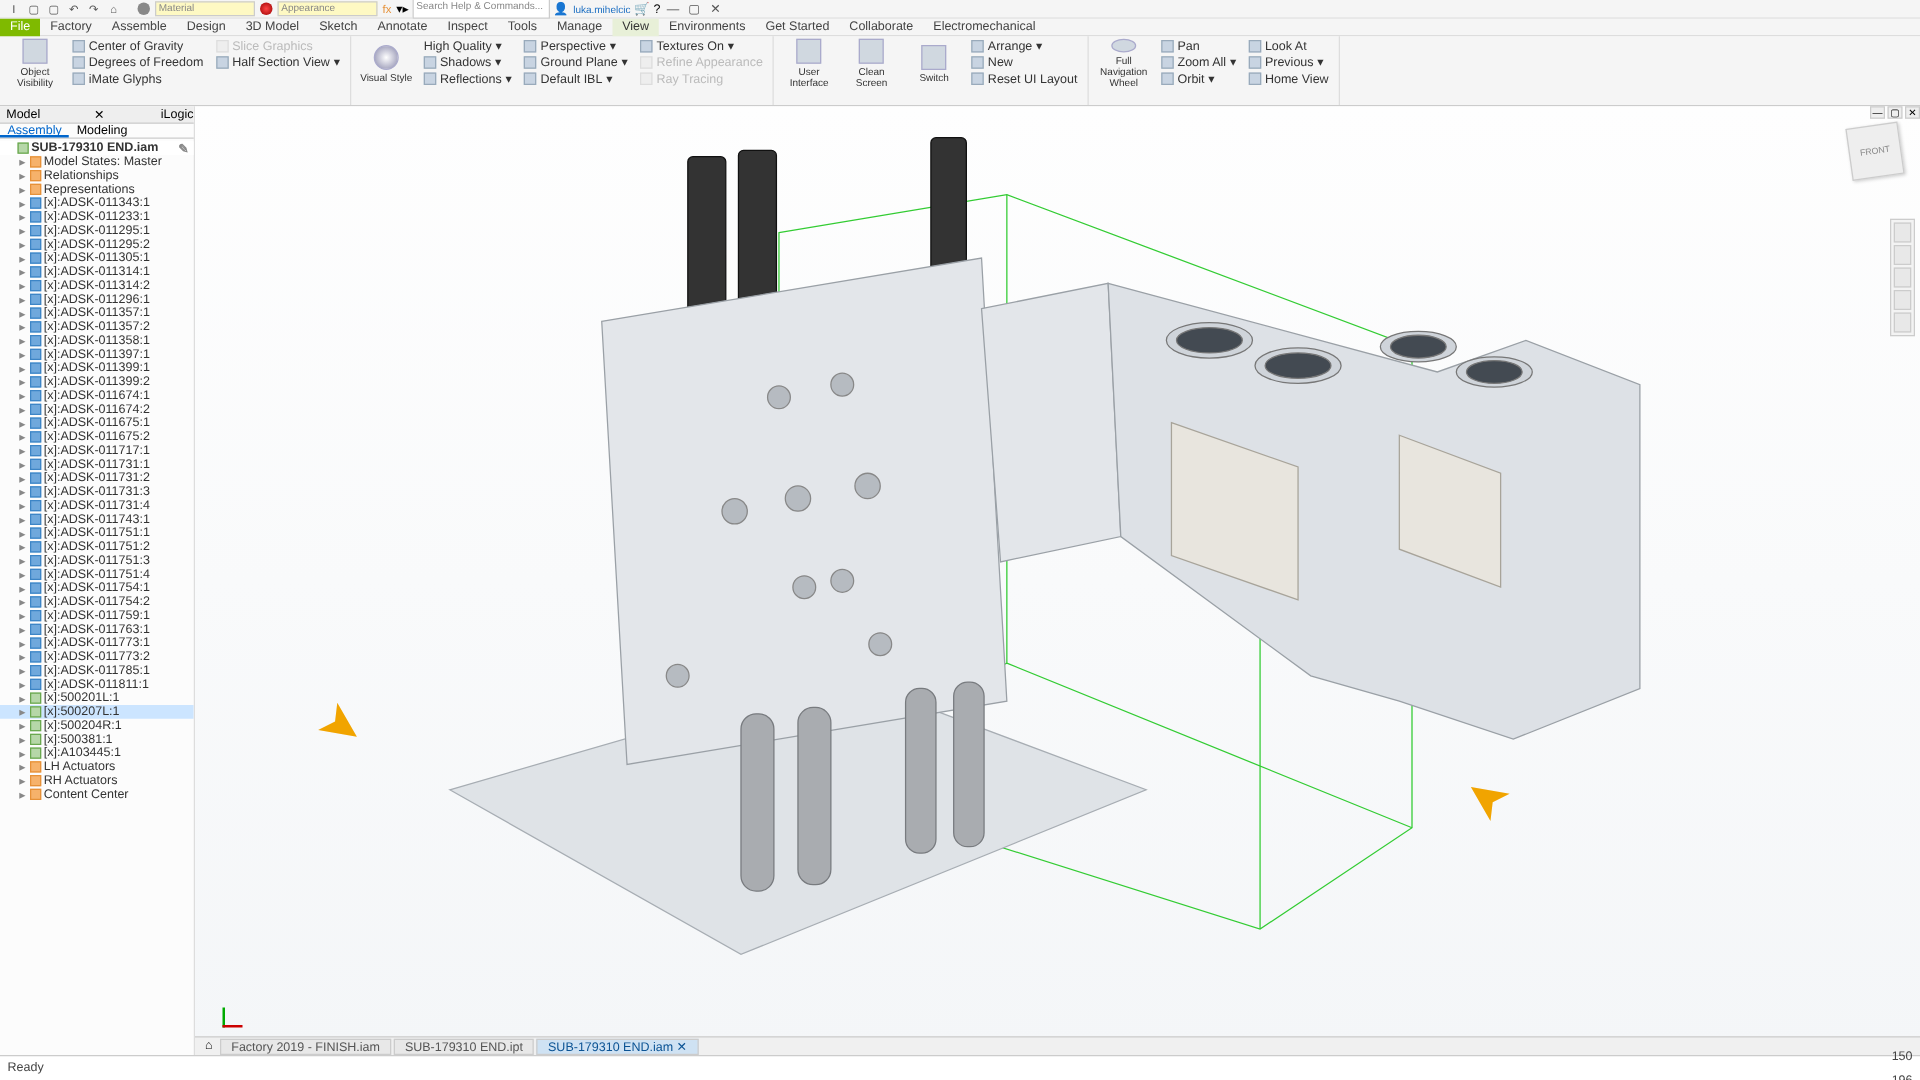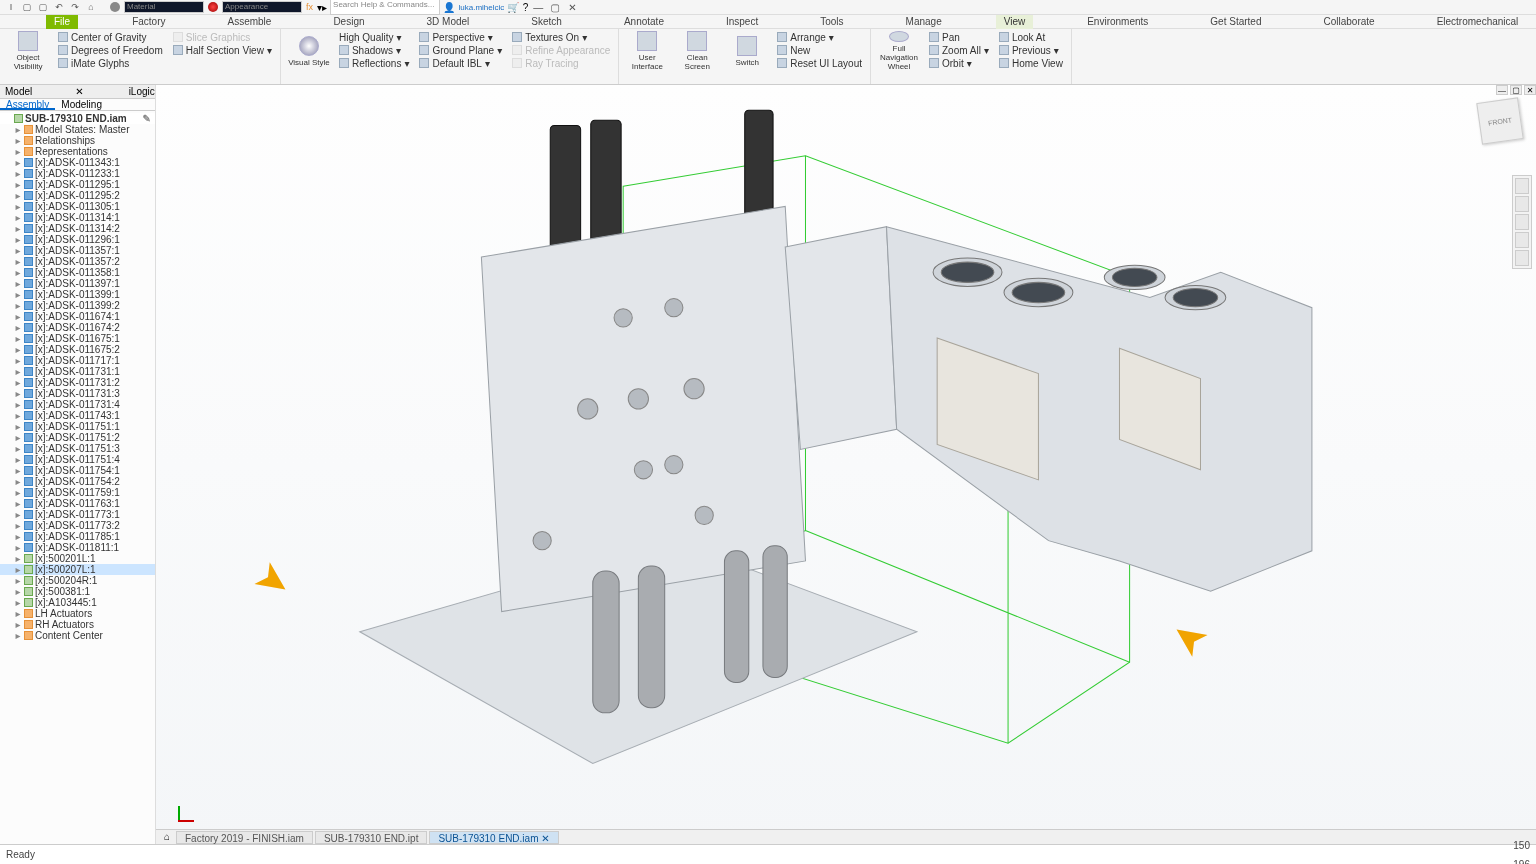--- a/index.html
+++ b/index.html
@@ -3,31 +3,31 @@
 <meta charset="utf-8">
 <style>
 * { margin:0; padding:0; box-sizing:border-box; font-family:"Segoe UI",Arial,sans-serif; font-size:10px; }
 body { width:1536px; height:864px; background:#f0f0f0; overflow:hidden; position:relative; }
 
 
 .titlebar { height:15px; background:#f5f5f5; display:flex; align-items:center; border-bottom:1px solid #ddd; }
 .titlebar .qat { display:flex; gap:2px; padding:0 4px; }
 .titlebar .qat span { width:14px; height:12px; display:inline-flex; align-items:center; justify-content:center; color:#555; font-size:9px; }
 .titlebar .materials { display:flex; gap:4px; margin-left:8px; align-items:center; }
-.titlebar .matbox { width:80px; height:12px; background:#0f172a; border:1px solid #ccc; font-size:8px; padding:0 2px; color:#888; }
+.titlebar .matbox { width:80px; height:12px; background:#fef9c3; border:1px solid #ccc; font-size:8px; padding:0 2px; color:#888; }
 .titlebar .swatch { width:10px; height:10px; border-radius:50%; }
 .titlebar .title { flex:1; text-align:center; font-size:9px; color:#333; }
 .titlebar .right { display:flex; gap:3px; align-items:center; padding-right:4px; }
 .titlebar .search { width:110px; height:16px; background:#fff; border:1px solid #ccc; font-size:8px; padding:0 2px; color:#888; }
 .titlebar .user { color:#1b6ec2; font-size:8px; }
 .titlebar .winbtn { width:14px; text-align:center; font-size:10px; color:#555; }
 
 
 .ribbon-tabs { height:14px; background:#f5f5f5; display:flex; align-items:center; gap:0; font-size:9px; border-bottom:1px solid #ddd;}
-.ribbon-tabs .tab { padding:0 8px; height:14px; line-height:14px; color:#444;margin-left:46px; }
+.ribbon-tabs .tab { padding:0 8px; height:14px; line-height:14px; color:#444; }
 .ribbon-tabs .tab.file { background:#7fba00; color:#fff; }
 .ribbon-tabs .tab.active { background:#e8f0d8; color:#333; }
 
 
 .ribbon { height:56px; background:#f5f5f5; border-bottom:1px solid #ccc; display:flex; }
 .ribbon .group { border-right:1px solid #ddd; padding:2px 6px; display:flex; flex-direction:column; justify-content:space-between; }
 .ribbon .group .lbl { font-size:8px; color:#888; text-align:center; margin-top:14px;}
 .ribbon .bigbtn { display:flex; flex-direction:column; align-items:center; justify-content:center; width:44px; height:40px; }
 .ribbon .bigbtn .ico { width:20px; height:20px; background:#d0d8e0; border:1px solid #aac; }
 .ribbon .bigbtn .txt { font-size:8px; color:#333; text-align:center; line-height:9px; margin-top:2px;}

